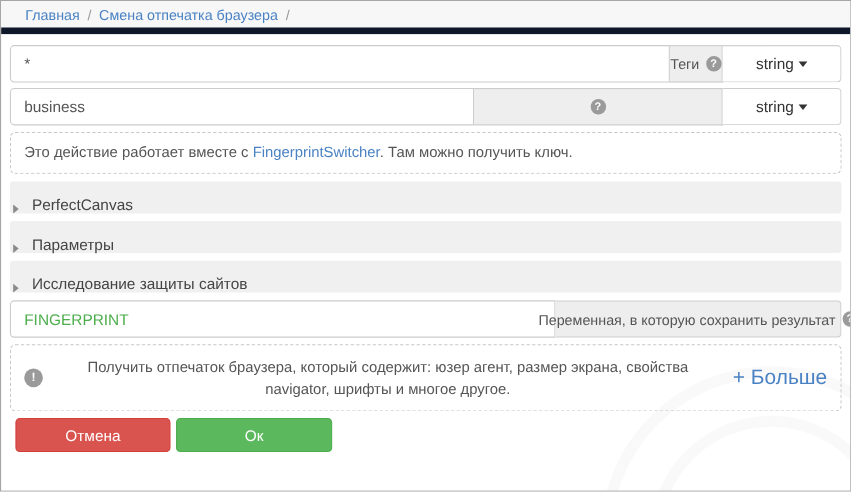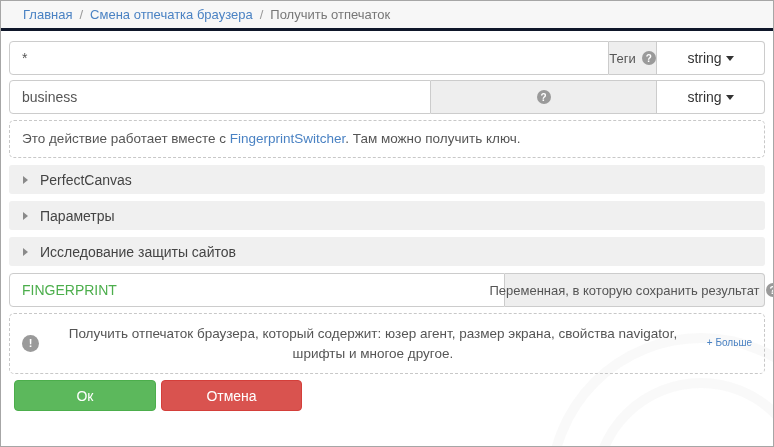--- a/index.html
+++ b/index.html
@@ -12,21 +12,21 @@
   .window{
     position:relative; width:774px; height:447px; background:#fff;
     border:1px solid #a6a6a6; overflow:hidden;
   }
   .watermark{position:absolute; border-radius:50%; border:10px solid rgba(110,110,110,0.045); z-index:0;}
   .wm-outer{width:310px; height:310px; left:545px; top:332px;}
   .wm-inner{width:220px; height:220px; left:590px; top:377px;}
   .content{position:relative; z-index:1;}
   
   .breadcrumb{
-    height:30px; background:#f7f7f7; border-bottom:3px solid #0f172a;
+    height:30px; background:#f7f7f7; border-bottom:6px solid #0f172a;
     display:flex; align-items:center; padding:0 22px; font-size:13px; color:#777;
   }
   .breadcrumb a{color:var(--link); text-decoration:none; cursor:pointer;}
   .breadcrumb .sep{margin:0 7px; color:#999;}
   .pad{padding:0 8px;}
   
   .igroup{display:flex; align-items:stretch; height:34px; margin-top:5px;}
   .igroup.first{margin-top:10px;}
   .form-input{
     border:1px solid var(--border); border-radius:4px 0 0 4px; padding:0 12px;
@@ -61,25 +61,25 @@
     padding:10px 12px; font-size:13.5px; color:#555; line-height:1.45;text-align:center;
   }
   .note a{color:var(--link); text-decoration:none; cursor:pointer;}
   .note-flex{display:flex; align-items:center; gap:12px;}
   .excl-icon{
     width:17px; height:17px; border-radius:50%; background:#9a9a9a; color:#fff;
     font-size:11px; font-weight:bold; display:inline-flex; align-items:center;
     justify-content:center; flex:0 0 auto;
   }
   .note-text{flex:1 1 auto;}
-  .more-link{white-space:nowrap; font-size:10px;}
+  .more-link{white-space:nowrap; font-size:19px;}
   
   .section{
     height:29px; background:#f0f0f0; border-radius:3px; margin-top:7px;
-    display:flex; align-items:center; padding:0 14px; gap:12px; cursor:pointer;
+    display:flex; align-items:flex-end; padding:0 3px; gap:12px; cursor:pointer;
   }
   .section-label{color:#444; font-size:14px;}
   .chev-right{
     width:0; height:0; border-top:4px solid transparent; border-bottom:4px solid transparent;
     border-left:5px solid #8a8a8a;
   }
   .fp-input{color:var(--value-green);}
   
   .btn-row{display:flex; gap:5px; margin:6px 0 0 5px;}
   .btn{
@@ -96,21 +96,20 @@
   <div class="watermark wm-outer"></div>
   <div class="watermark wm-inner"></div>
 
   <div class="content">
 
     <div class="breadcrumb">
       <a>Главная</a>
       <span class="sep">/</span>
       <a>Смена отпечатка браузера</a>
       <span class="sep">/</span>
-      <span>Получить отпечаток</span>
     </div>
 
     <div class="pad">
 
       <div class="igroup first">
         <input class="form-input grow" value="*" style="">
         <div class="addon" style="width:48px;">
           <span>Теги</span>
           <span class="help-icon">?</span>
         </div>
@@ -158,18 +157,18 @@
         </div>
       </div>
 
       <div class="note note-flex" style="min-height:52px;">
         <span class="excl-icon">!</span>
         <span class="note-text">Получить отпечаток браузера, который содержит: юзер агент, размер экрана, свойства navigator, шрифты и многое другое.</span>
         <a class="more-link">+ Больше</a>
       </div>
 
       <div class="btn-row">
+        <button class="btn btn-cancel">Отмена</button>
         <button class="btn btn-ok">Ок</button>
-        <button class="btn btn-cancel">Отмена</button>
       </div>
     </div>
   </div>
 </div>
 
 </body></html>

